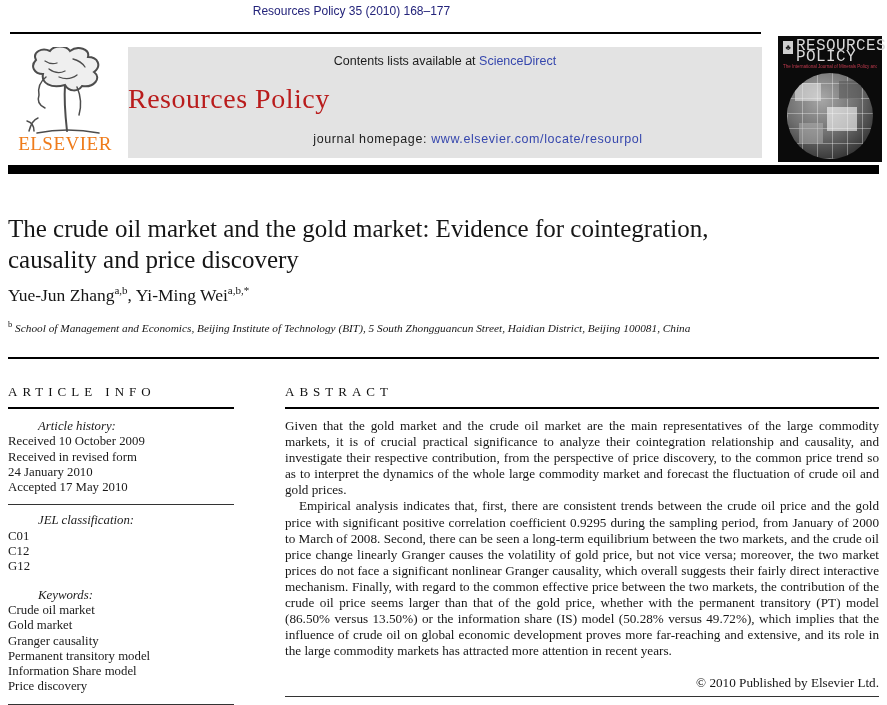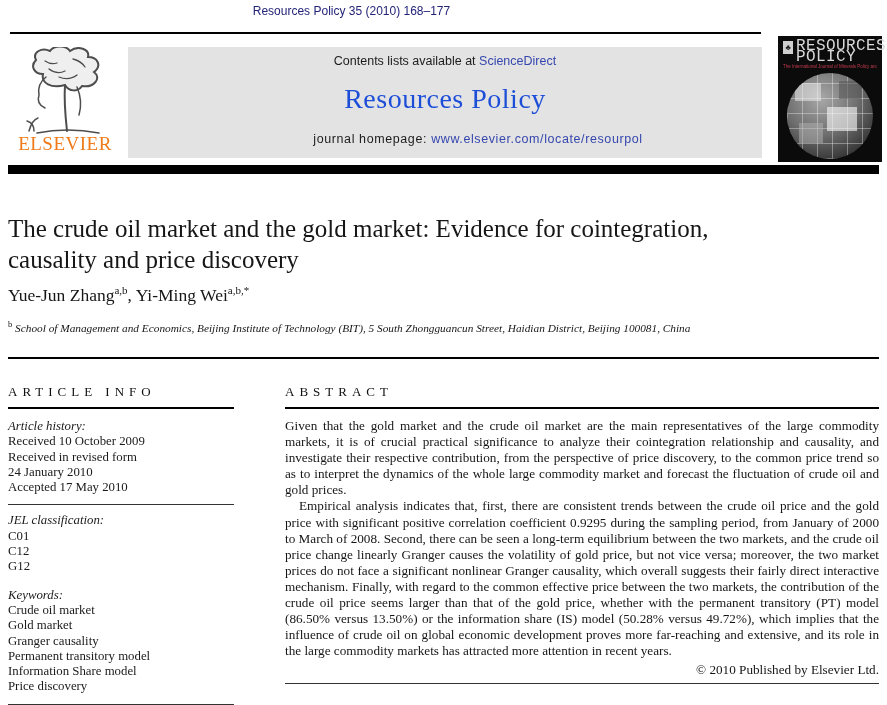--- a/index.html
+++ b/index.html
@@ -7,22 +7,22 @@
         font-family:"Liberation Serif",serif;color:#1a1a1a;}
   .rule{position:absolute;background:#000;}
   
   .citation{position:absolute;top:4px;left:0;width:703px;text-align:center;
             font-family:"Liberation Sans",sans-serif;font-size:12px;color:#23237a;}
   
   .band{position:absolute;left:128px;top:47px;width:634px;height:111px;background:#e3e3e3;}
   .contents-line{position:absolute;top:7px;left:0;width:100%;text-align:center;
                  font-family:"Liberation Sans",sans-serif;font-size:12.5px;color:#1c1c1c;}
   .link{color:#3647ad;text-decoration:none;cursor:pointer;}
-  .band-title{position:absolute;top:36px;left:0;width:100%;text-align:center;
-              font-size:28px;color:#1d4ed8;letter-spacing:0.5px;}
+  .band-title{position:absolute;top:36px;left:0;width:100%;
+              font-size:28px;color:#b91c1c;letter-spacing:0.5px;}
   .homepage-line{position:absolute;bottom:12px;left:0;width:100%;text-align:center;
                  font-family:"Liberation Sans",sans-serif;font-size:12.5px;letter-spacing:0.6px;color:#1c1c1c;padding-left:33px;}
   
   .logo-box{position:absolute;left:9px;top:47px;width:112px;height:112px;background:#fff;text-align:center;}
   .logo-box svg{display:block;margin:0 auto;}
   .elsevier-word{font-size:19px;color:#ef7b1a;letter-spacing:0.5px;margin-top:-2px;}
   
   .cover{position:absolute;left:778px;top:36px;width:104px;height:126px;background:#0b0b0b;
          box-sizing:border-box;padding:5px 5px 0 5px;}
   .cover-head{display:flex;align-items:flex-start;gap:3px;}
@@ -45,28 +45,28 @@
   
   .article-title{position:absolute;left:8px;top:213px;width:845px;font-size:25px;line-height:31px;color:#161616;}
   .authors{position:absolute;left:8px;top:284px;font-size:17.5px;color:#161616;}
   .authors sup{font-size:11px;}
   .affiliations{position:absolute;left:8px;top:316px;font-size:11.3px;font-style:italic;line-height:16px;color:#161616;}
   .affiliations sup{font-style:normal;font-size:8.5px;}
   
   .sec-heading{position:absolute;top:384px;font-size:13px;letter-spacing:5px;color:#111;}
   
   .leftcol{position:absolute;left:8px;top:419px;width:226px;font-size:12.8px;line-height:15.3px;}
-  .leftcol .lbl{font-style:italic;}
+  .leftcol .lbl{font-style:italic;margin-left:30px;}
   .leftcol hr{border:none;border-top:1.5px solid #333;margin:9px 0 8px 0;}
   .gap{height:13px;}
   
   .rightcol{position:absolute;left:285px;top:418px;width:594px;font-size:13.2px;line-height:16.1px;
             text-align:justify;color:#161616;}
   .rightcol .para2{text-indent:14px;}
-  .copyright{text-align:right;margin-top:3px;}
+  .copyright{text-align:right;margin-top:16px;}
   .rightcol hr{border:none;border-top:1.5px solid #333;margin:4px 0 0 0;}
   .bottom-rule-left{border:none;border-top:1.5px solid #333;margin:10px 0 0 0;}
 </style>
 </head>
 <body>
 
 <div class="page">
 
   <div class="citation">Resources Policy 35 (2010) 168–177</div>
 

